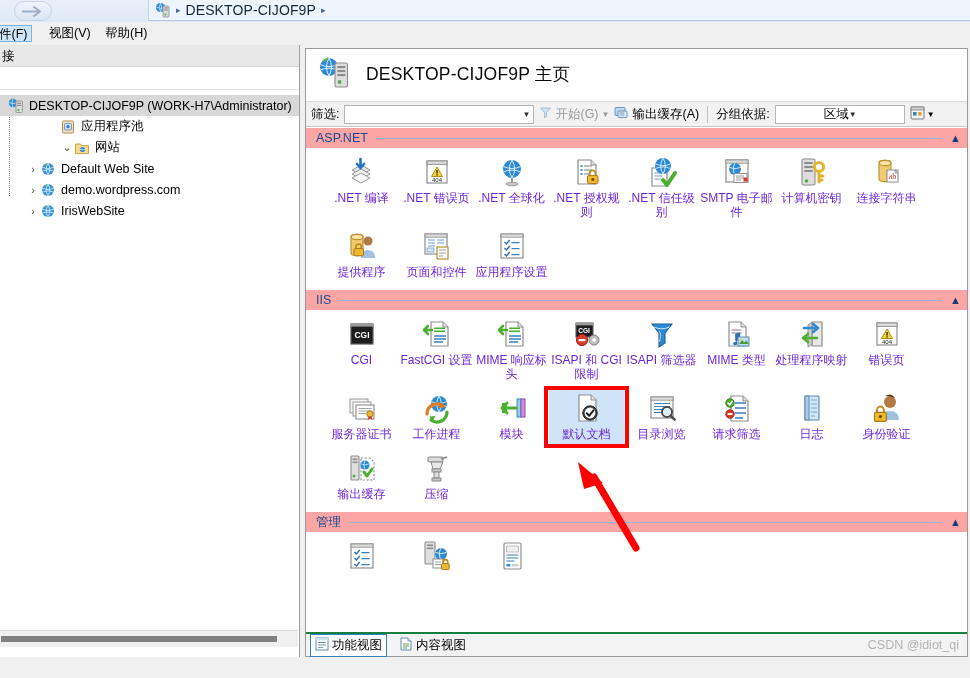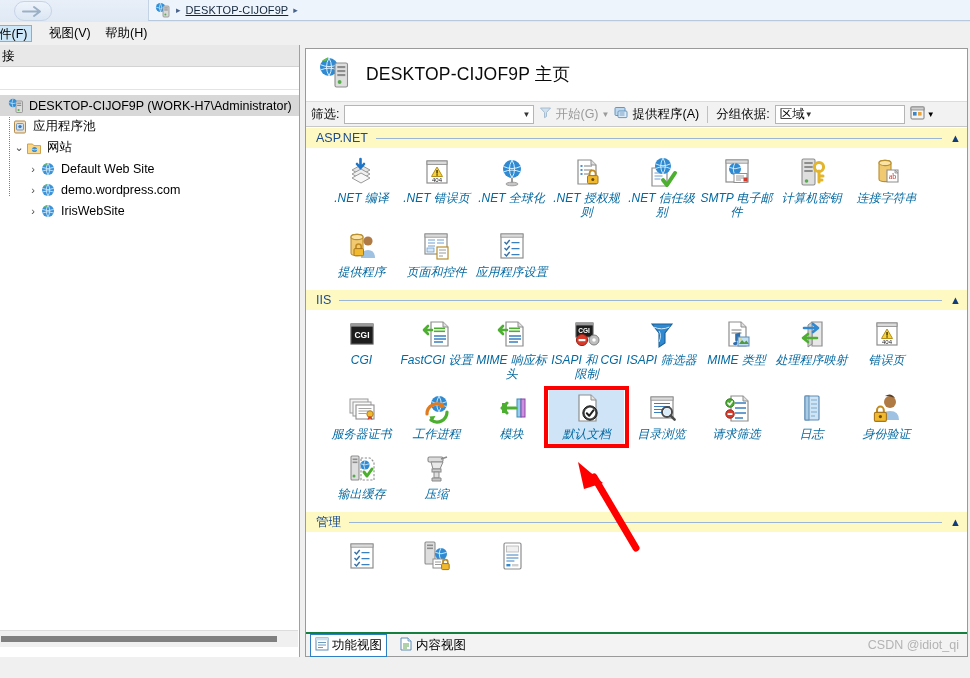--- a/index.html
+++ b/index.html
@@ -30,21 +30,21 @@
   .crumbbox {
     position: absolute; left: 148px; top: 0px; right: 0; height: 21px;
     background: #eef4fb;
     border-left: 1px solid #c4d3e4;
     border-bottom: 1px solid #b9c9dd;
     display: flex; align-items: center; gap: 5px;
     padding-left: 6px;
   }
   .crumb-icon { width: 16px; height: 16px; position: relative; }
   .crumb-sep { color: #46628c; font-size: 9px; }
-  .crumb-text { font-size: 11px; color: #14263d; letter-spacing: .1px; text-decoration: underline; }
+  .crumb-text { font-size: 14px; color: #14263d; letter-spacing: .1px; }
 
   
   .menubar {
     position: absolute; left: 0; top: 22px; width: 970px; height: 23px;
     background: #f0f0f0;
   }
   .menu-item {
     position: absolute; top: 3px; height: 17px; padding: 0 5px;
     font-size: 12.5px; color: #000; line-height: 17px; white-space: nowrap;
   }
@@ -66,21 +66,21 @@
     background: #fff; border-bottom: 1px solid #e4e4e4;
   }
   .tree {
     position: absolute; left: 0; top: 46px; width: 300px; height: 520px;
     background: #fff; padding-top: 4px; overflow: hidden;
   }
   .tnode { position: relative; height: 21px; display: flex; align-items: center; font-size: 12.5px; white-space: nowrap; }
   .tnode .exp { width: 14px; text-align: center; color: #4d4d4d; font-size: 11px; }
   .tnode .ico { width: 17px; height: 16px; margin-right: 4px; position: relative; }
   .tnode.root { background: #d8d8d8; padding-left: 8px; }
-  .tnode.lvl1 { padding-left: 12px; }
+  .tnode.lvl1 { padding-left: 12px; margin-left: 48px; }
   .tnode.lvl2 { padding-left: 26px; }
   .dottedv {
     position: absolute; left: 9px; width: 1px; top: 0; bottom: 0;
     border-left: 1px dotted #808080;
   }
   .hscroll-left {
     position: absolute; left: 0; bottom: 10px; width: 298px; height: 17px;
     background: #f0f0f0; border-top: 1px solid #dcdcdc;
   }
   .hscroll-left .thumb {
@@ -121,35 +121,35 @@
   .fl-btn.dim { color: #9a9a9a; }
   .fl-div { width: 1px; height: 17px; background: #c0c0c0; margin: 0 3px; }
   .iconbtn { display: flex; align-items: center; gap: 2px; }
 
   .featuregrid {
     position: absolute; left: 0; top: 79px; width: 661px; height: 504px;
     background: #fff; overflow: hidden;
   }
 
   .section-head {
-    position: relative; height: 20px; background: #fef9c3;
+    position: relative; height: 20px; background: #fca5a5;
     display: flex; align-items: center; padding: 0 6px 0 10px; gap: 8px;
   }
   .section-head .sname { color: #1a4b91; font-size: 12.5px; white-space: nowrap; }
   .section-head .sline { flex: 1; height: 1px; background: #9ab5d6; }
   .section-head .chev { color: #123c78; font-size: 11px; line-height: 1; }
 
   .tilerow { display: flex; flex-wrap: wrap; padding: 6px 0 2px 18px; }
   .tile {
     width: 75px; padding: 2px 1px 3px; margin: 0 0 6px 0;
     display: flex; flex-direction: column; align-items: center;
     text-align: center; position: relative;
   }
   .tile .tico { width: 32px; height: 32px; margin-bottom: 3px; position: relative; }
-  .tile .tlabel { font-size: 12px; line-height: 14px; color: #0369a1; font-style: italic; }
+  .tile .tlabel { font-size: 12px; line-height: 14px; color: #6d28d9; }
   .tile.selected { background: #cfe4f7; }
   .tile.selected::after {
     content: ""; position: absolute; left: -5px; top: -4px; right: -5px; bottom: -4px;
     border: 4px solid #ff0000; pointer-events: none;
   }
 
   
   .viewtabs {
     position: absolute; left: 0; bottom: 0; width: 661px; height: 24px;
     background: #f3f3f3; border-top: 2px solid #15803d;
@@ -324,25 +324,25 @@
         <span class="arrow" style="font-size:8px;">▼</span>
       </span>
       <span class="fl-btn">
         <span>
           <svg width="15" height="13" viewBox="0 0 15 13">
             <rect x="1" y="1.5" width="10" height="8" rx="1" fill="#bcd9ef" stroke="#5f8cb5" stroke-width=".9"></rect>
             <rect x="4" y="5" width="9" height="6.6" rx="1" fill="#dcecf8" stroke="#5f8cb5" stroke-width=".9"></rect>
             <path d="M5.5 7 h5 M5.5 9 h5" stroke="#5f8cb5" stroke-width=".8"></path>
           </svg>
         </span>
-        <span>提供程序(A)</span>
+        <span>输出缓存(A)</span>
       </span>
       <span class="fl-div"></span>
       <span class="fl-label">分组依据:</span>
-      <span class="fl-combo small" style="justify-content:flex-start;padding-left:4px;">
+      <span class="fl-combo small" style="justify-content:center;padding-left:4px;">
         <span>区域</span>
         <span class="arrow">▼</span>
       </span>
       <span class="iconbtn">
         <span>
           <svg width="15" height="14" viewBox="0 0 15 14">
             <rect x="1" y="1" width="13" height="12" rx="1" fill="#f4f4f4" stroke="#7d7d7d" stroke-width="1"></rect>
             <rect x="1" y="1" width="13" height="3" fill="#cfcfcf" stroke="#7d7d7d" stroke-width=".7"></rect>
             <rect x="3" y="6" width="3.6" height="3.6" fill="#3d86c6"></rect>
             <rect x="8" y="6" width="3.6" height="3.6" fill="#e8a33d"></rect>

